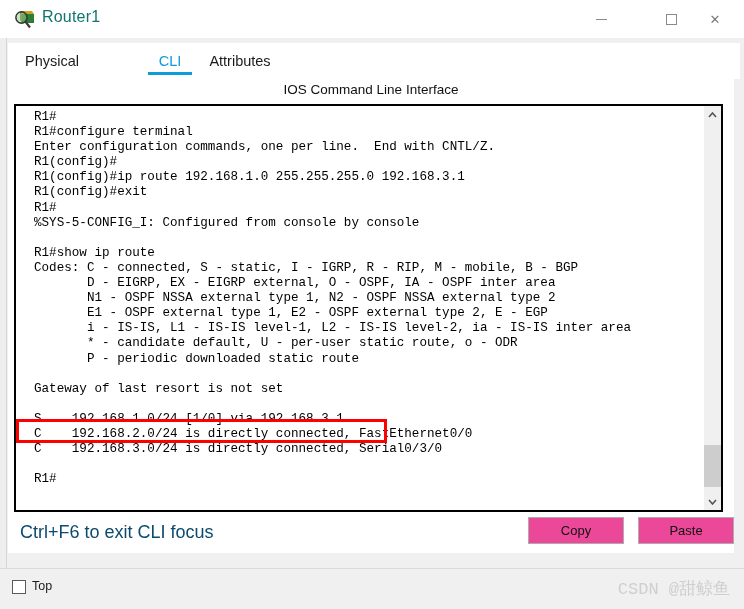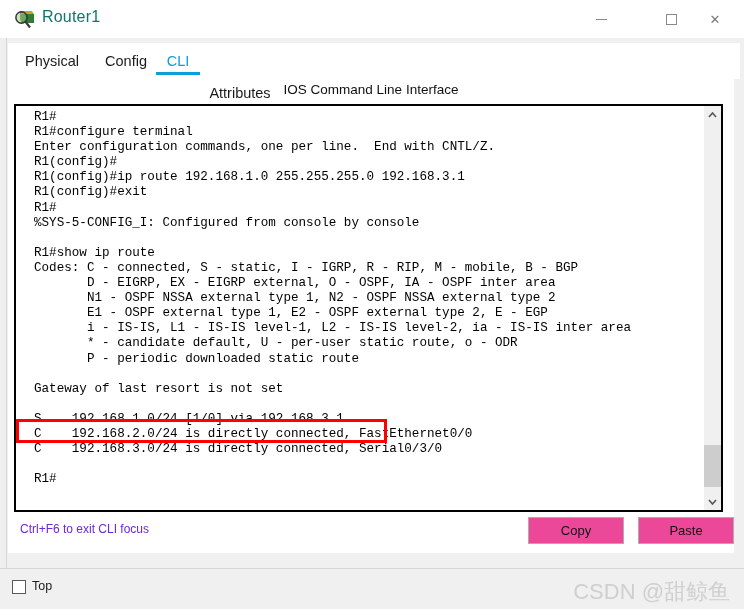--- a/index.html
+++ b/index.html
@@ -116,22 +116,22 @@
   }
   .tab.active { color: #0d9ddb; }
   .tab .ul {
     position: absolute;
     left: 0; right: 0; bottom: 4px;
     height: 3px;
     background: #0d9ddb;
   }
   #tab-physical { left: 8px; width: 72px; }
   #tab-config   { left: 88px; width: 60px; }
-  #tab-cli      { left: 148px; width: 44px; text-align: center; }
-  #tab-attr     { left: 192px; width: 80px; margin-top: 32px; }
+  #tab-cli      { left: 140px; width: 44px; text-align: center; }
+  #tab-attr     { left: 192px; width: 80px; }
 
   
   #cli-header {
     position: absolute;
     left: 8px; top: 82px;
     width: 726px;
     text-align: center;
     font-size: 13.5px;
     color: #111111;
   }
@@ -206,22 +206,22 @@
     left: 0;
     top: 322px;
     width: 17px; height: 42px;
     background: #cdcdcd;
   }
 
   
   #hintlabel {
     position: absolute;
     left: 20px; top: 522px;
-    font-size: 12px;
-    color: #6d28d9;
+    font-size: 18px;
+    color: #0c4a6e;
     white-space: nowrap;
   }
   .btn {
     position: absolute;
     top: 517px;
     height: 27px;
     background: #ec4899;
     border: 1px solid #adadad;
     box-sizing: border-box;
     font-size: 13px;
@@ -253,24 +253,24 @@
   }
   #topcheck-label {
     position: absolute;
     left: 32px; top: 10px;
     font-size: 12.5px;
     color: #1a1a1a;
   }
   #watermark {
     position: absolute;
     right: 14px; top: 8px;
-    font-size: 22px;
+    font-size: 17px;
     color: #cfcfcf;
     white-space: nowrap;
-    font-family: Liberation Sans, sans-serif;
+    font-family: Liberation Mono, monospace;
   }
 </style>
 </head>
 <body>
 
 <div id="window">
 
   <div id="titlebar">
     <div id="title-icon">
       <svg width="22" height="21" viewBox="0 0 22 21">
@@ -296,23 +296,20 @@
   </div>
 
   <div id="grayframe"></div>
   <div id="leftstrip"></div>
 
   <div id="panel"></div>
 
   <div id="tabs">
     <div class="tab" id="tab-physical">
       <span>Physical</span>
-    </div>
-    <div class="tab" id="tab-config">
-      <span>Config</span>
     </div>
     <div class="tab active" id="tab-cli">
       <span>CLI</span>
       <span class="ul"></span>
     </div>
     <div class="tab" id="tab-attr">
       <span>Attributes</span>
     </div>
   </div>
 

